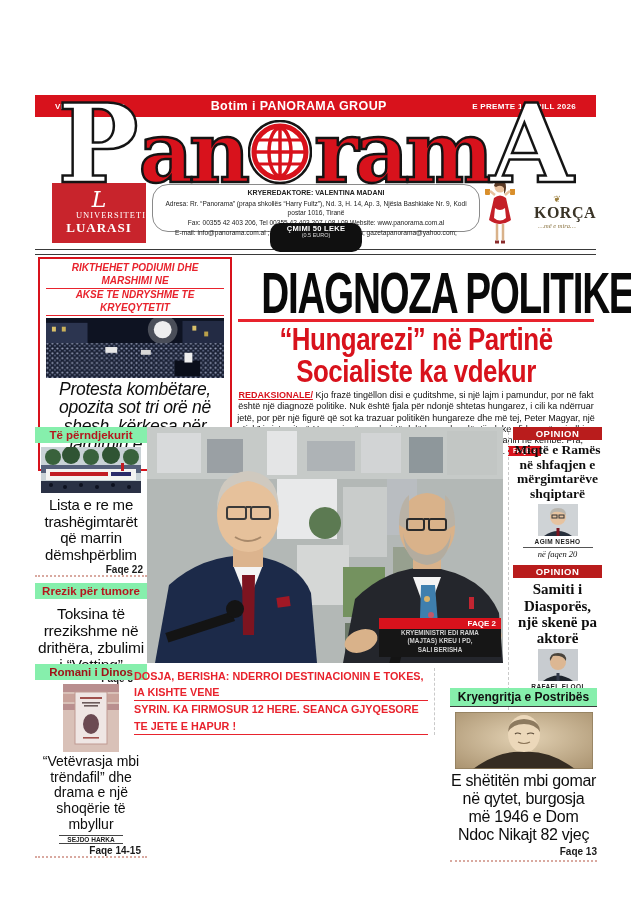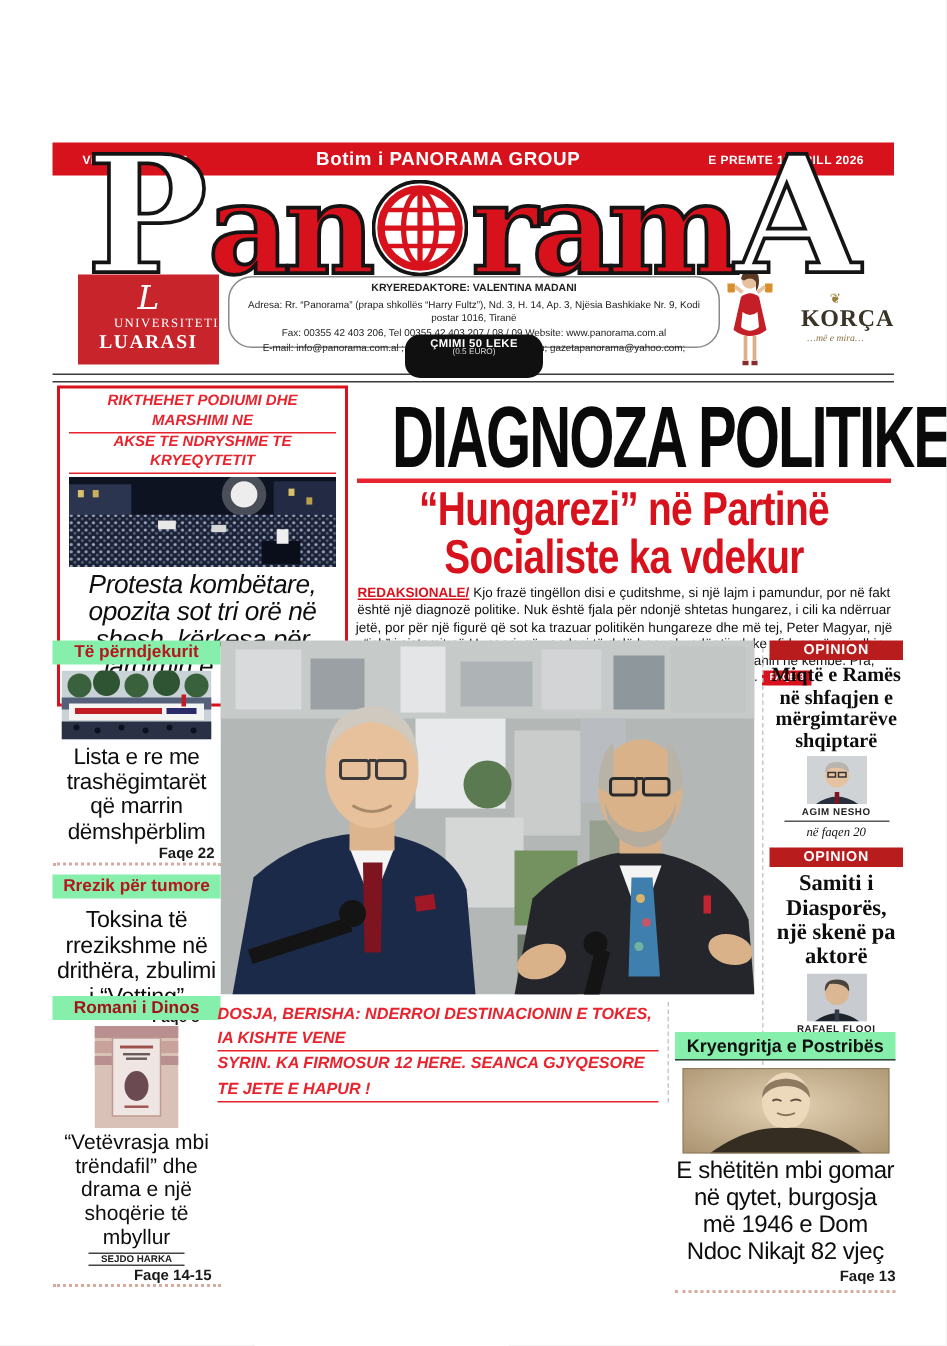--- a/index.html
+++ b/index.html
@@ -94,21 +94,21 @@
 
   
   .romani{position:absolute;left:35px;top:664px;width:112px;text-align:center;}
   .romani .band{color:#a01318;}
   .romani svg{display:block;width:56px;height:68px;margin:4px auto 2px auto;}
   .romani .hl{font-size:14px;line-height:1.12;color:#0d0d0d;}
   .romani .auth{font-size:6.5px;font-weight:bold;border-top:1px solid #444;border-bottom:1px solid #444;
                 width:64px;margin:3px auto 1px auto;color:#222;}
   .romani .pagetag{padding-right:6px;}
 
-  .dosja{position:absolute;left:145px;top:668px;width:294px;border-right:1px dashed #c9c9c9;padding-right:6px;font-style:italic;}
+  .dosja{position:absolute;left:134px;top:668px;width:294px;border-right:1px dashed #c9c9c9;padding-right:6px;}
   .dosja .kick{color:#e8232d;font-weight:bold;font-size:10.8px;line-height:1.5;}
   .dosja .kick span{display:inline-block;border-bottom:1.5px solid #e8232d;padding-bottom:0;}
   .dosja .hbox{margin-top:4px;border:1.5px solid #2b2b2b;background:#f3f3ef;padding:5px 6px;
                font-family:"Liberation Serif",serif;font-weight:bold;font-size:18.5px;line-height:1.12;
                letter-spacing:-.3px;text-align:center;color:#161616;}
 
   .postriba{position:absolute;left:450px;top:688px;width:147px;text-align:center;}
   .postriba .band{color:#101010;border-bottom:1.5px solid #3a3a3a;font-size:12px;}
   .postriba svg{display:block;width:138px;height:57px;margin:5px auto 3px auto;}
   .postriba .hl{font-size:16px;line-height:1.12;letter-spacing:-.3px;color:#0d0d0d;}
@@ -302,20 +302,26 @@
       <path d="M256,106 Q258,136 280,138 Q302,136 304,106 Q300,126 280,128 Q260,126 256,106 Z" fill="#b3ac9f"></path>
       <rect x="260" y="92" width="17" height="11" rx="2" fill="none" stroke="#2b2b2b" stroke-width="2"></rect>
       <rect x="282" y="92" width="17" height="11" rx="2" fill="none" stroke="#2b2b2b" stroke-width="2"></rect>
       <path d="M277,92 L282,92" stroke="#2b2b2b" stroke-width="2"></path>
       <rect x="322" y="170" width="5" height="12" fill="#c22531"></rect>
       <ellipse cx="214" cy="214" rx="17" ry="11" fill="#d9b28a" transform="rotate(-20 214 214)"></ellipse>
       <ellipse cx="340" cy="206" rx="15" ry="10" fill="#d9b28a" transform="rotate(15 340 206)"></ellipse>
       <rect x="246" y="206" width="10" height="34" fill="#141414" transform="rotate(14 251 222)"></rect>
       <circle cx="250" cy="202" r="8" fill="#141414"></circle>
     </svg>
+    <div class="photocap">
+      <div class="fq">FAQE 2</div>
+      <span class="cl">KRYEMINISTRI EDI RAMA</span>
+      <span class="cl">(MAJTAS) KREU I PD,</span>
+      <span class="cl">SALI BERISHA</span>
+    </div>
   </div>
 
   <div class="asideR">
     <div class="opband">OPINION</div>
     <div class="ophl">Miqtë e Ramës në shfaqjen e mërgimtarëve shqiptarë</div>
     <svg viewBox="0 0 40 32">
       <rect width="40" height="32" fill="#cfd3d6"></rect>
       <path d="M6,32 Q20,22 34,32 Z" fill="#27303c"></path>
       <circle cx="20" cy="13" r="8" fill="#e6c3a0"></circle>
       <path d="M12,11 Q12,4 20,4 Q28,4 28,11 Q24,7 16,8 Z" fill="#b9b5ad"></path>

